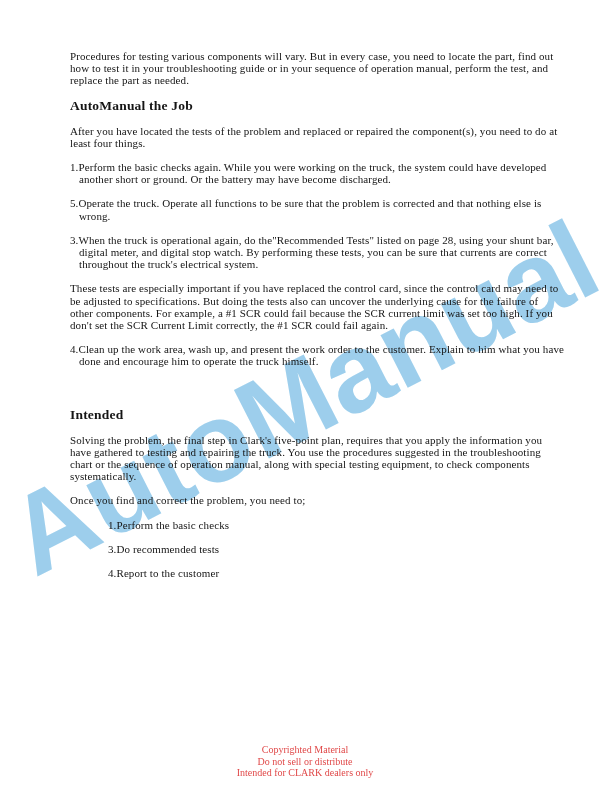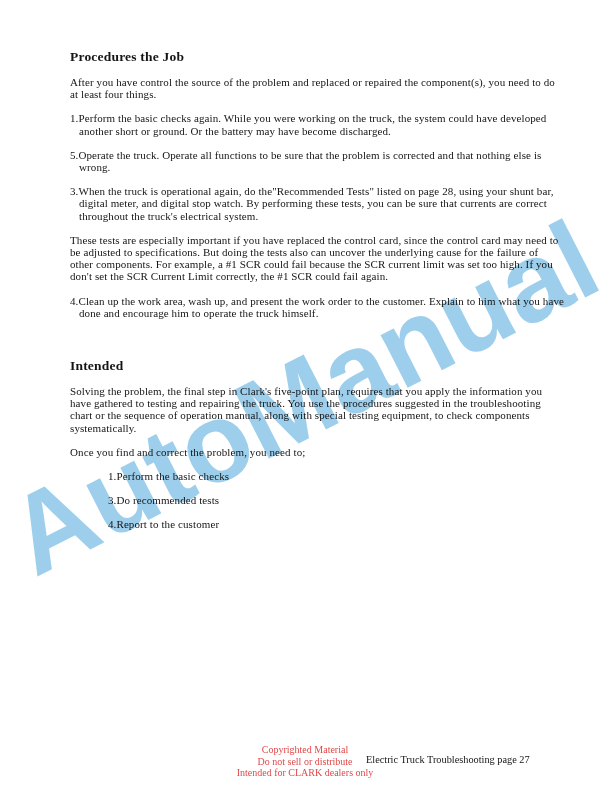--- a/index.html
+++ b/index.html
@@ -71,24 +71,25 @@
 </style>
 </head>
 <body>
 
 <div class="page">
 
   <div class="watermark">AutoManual</div>
 
   <main class="content">
 
+    <p class="p">Procedures for testing various components will vary. But in every case, you need to locate the part, find out how to test it in your troubleshooting guide or in your sequence of operation manual, perform the test, and replace the part as needed.</p>
 
-    <h2 class="h">Procedures the Job</h2>
+    <h2 class="h">AutoManual the Job</h2>
 
-    <p class="p">After you have control the source of the problem and replaced or repaired the component(s), you need to do at least four things.</p>
+    <p class="p">After you have located the tests of the problem and replaced or repaired the component(s), you need to do at least four things.</p>
 
     <p class="li">1.Perform the basic checks again. While you were working on the truck, the system could have developed another short or ground. Or the battery may have become discharged.</p>
 
     <p class="li">5.Operate the truck. Operate all functions to be sure that the problem is corrected and that nothing else is wrong.</p>
 
     <p class="li">3.When the truck is operational again, do the"Recommended Tests" listed on page 28, using your shunt bar, digital meter, and digital stop watch. By performing these tests, you can be sure that currents are correct throughout the truck's electrical system.</p>
 
     <p class="p">These tests are especially important if you have replaced the control card, since the control card may need to be adjusted to specifications. But doing the tests also can uncover the underlying cause for the failure of other components. For example, a #1 SCR could fail because the SCR current limit was set too high. If you don't set the SCR Current Limit correctly, the #1 SCR could fail again.</p>
 
     <p class="li mb-xl">4.Clean up the work area, wash up, and present the work order to the customer. Explain to him what you have done and encourage him to operate the truck himself.</p>
@@ -107,15 +108,14 @@
     <p class="step">4.Report to the customer</p>
 
   </main>
 
   <div class="notice">
     <div>Copyrighted Material</div>
     <div>Do not sell or distribute</div>
     <div>Intended for CLARK dealers only</div>
   </div>
 
-  <div class="doc-ref">Electric Truck Troubleshooting page 27</div>
 
 </div>
 
 </body></html>

